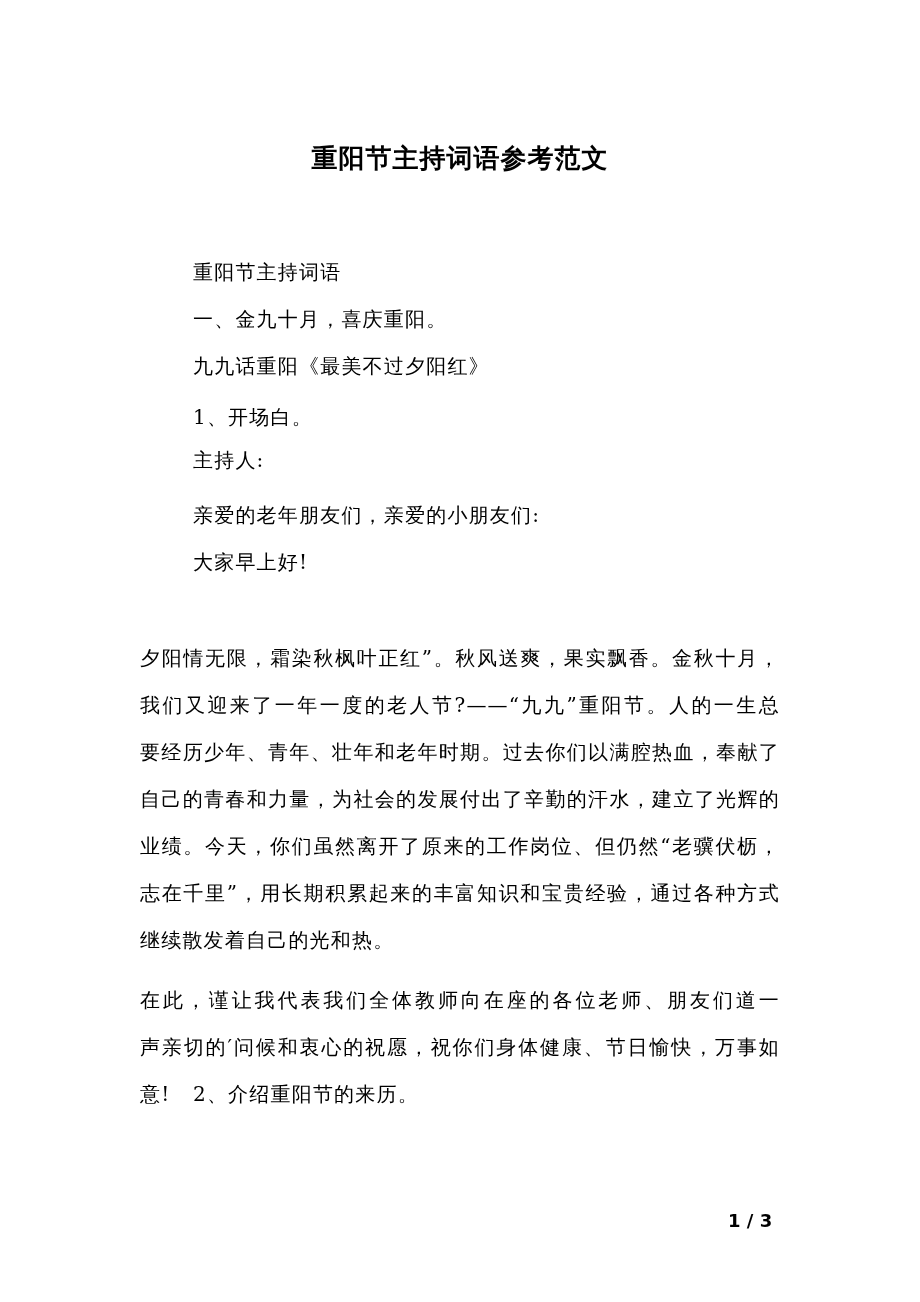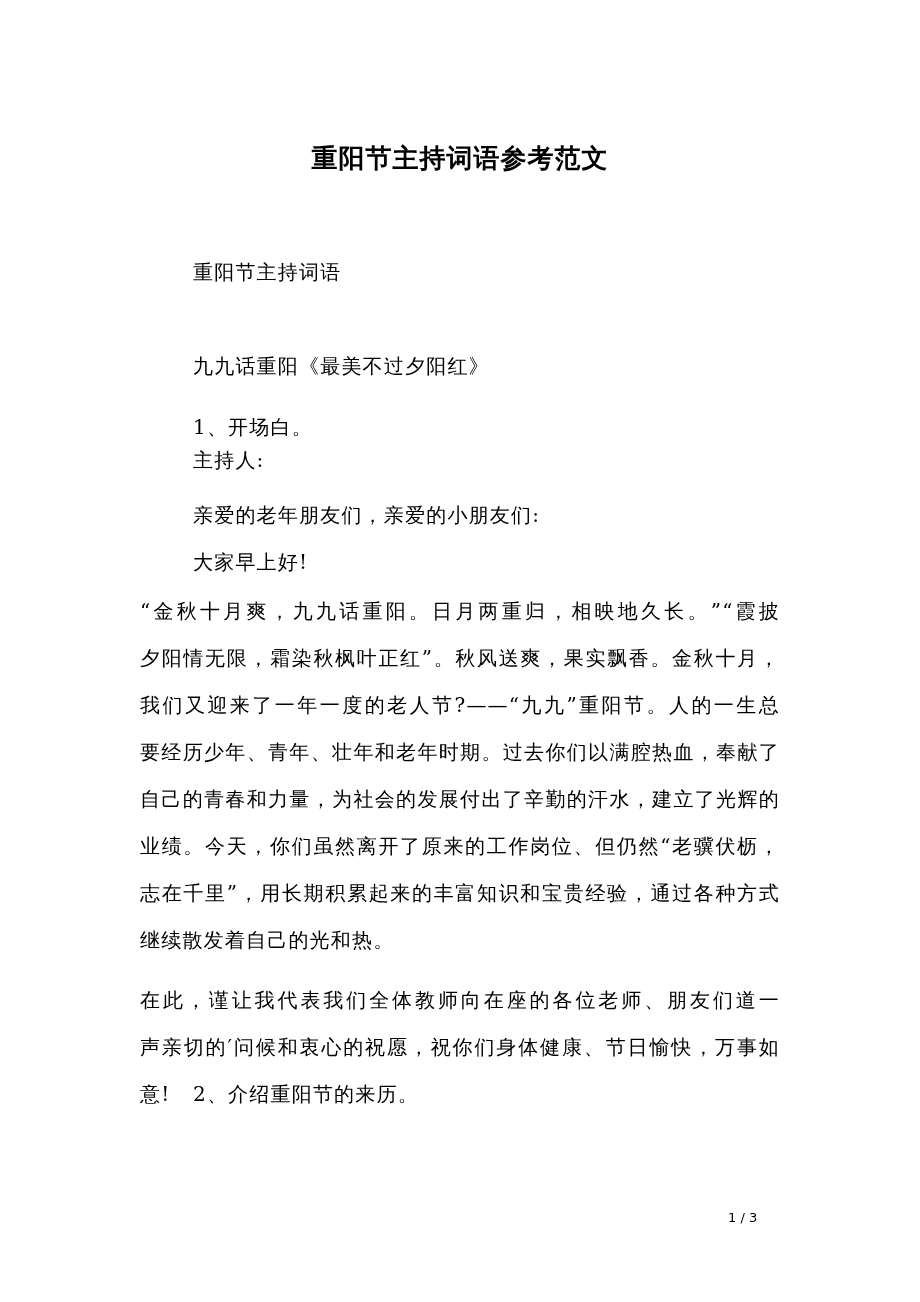--- a/index.html
+++ b/index.html
@@ -5,37 +5,37 @@
     html, body { margin: 0; padding: 0; background: #ffffff; }
     body { width: 920px; height: 1302px; position: relative; overflow: hidden;
       font-family: "DejaVu Serif", "Liberation Serif", serif; color: #000; }
     .page { position: absolute; left: 0; top: 0; width: 920px; height: 1302px; background: #fff; }
     .title { position: absolute; top: 138px; left: 0; width: 920px; text-align: center;
       font-size: 26px; font-weight: bold; letter-spacing: 1px; line-height: 40px; }
     .line { position: absolute; font-size: 20px; line-height: 30px; white-space: nowrap; letter-spacing: 1.2px; }
     .ind { left: 182px; margin-left: 11px; }
     .flush { left: 140px; }
     .justify { width: 640px; text-align-last: justify; text-align: justify; }
-    .footer { position: absolute; top: 1210px; left: 728px; font-size: 13px; font-weight: normal;
+    .footer { position: absolute; top: 1210px; left: 728px; font-size: 18px; font-weight: bold;
       font-family: "DejaVu Sans", sans-serif; }
   </style>
 </head>
 <body>
 
 <div class="page">
   <div class="title">重阳节主持词语参考范文</div>
 
   <div class="line ind" style="top:257px">重阳节主持词语</div>
+  <div class="line ind" style="top:304px">一、金九十月，喜庆重阳。</div>
   <div class="line ind" style="top:351px">九九话重阳《最美不过夕阳红》</div>
-  <div class="line ind" style="top:412px">1、开场白。</div>
+  <div class="line ind" style="top:402px">1、开场白。</div>
   <div class="line ind" style="top:445px">主持人:</div>
   <div class="line ind" style="top:500px">亲爱的老年朋友们，亲爱的小朋友们:</div>
   <div class="line ind" style="top:547px">大家早上好!</div>
 
-  <div class="line flush justify" style="top:596px">“金秋十月爽，九九话重阳。日月两重归，相映地久长。”“霞披</div>
   <div class="line flush justify" style="top:643px">夕阳情无限，霜染秋枫叶正红”。秋风送爽，果实飘香。金秋十月，</div>
   <div class="line flush justify" style="top:690px">我们又迎来了一年一度的老人节?——“九九”重阳节。人的一生总</div>
   <div class="line flush justify" style="top:784px">自己的青春和力量，为社会的发展付出了辛勤的汗水，建立了光辉的</div>
   <div class="line flush justify" style="top:737px">要经历少年、青年、壮年和老年时期。过去你们以满腔热血，奉献了</div>
   <div class="line flush justify" style="top:831px">业绩。今天，你们虽然离开了原来的工作岗位、但仍然“老骥伏枥，</div>
   <div class="line flush justify" style="top:878px">志在千里”，用长期积累起来的丰富知识和宝贵经验，通过各种方式</div>
   <div class="line flush" style="top:925px">继续散发着自己的光和热。</div>
 
   <div class="line flush justify" style="top:985px">在此，谨让我代表我们全体教师向在座的各位老师、朋友们道一</div>
   <div class="line flush justify" style="top:1032px">声亲切的′问候和衷心的祝愿，祝你们身体健康、节日愉快，万事如</div>

